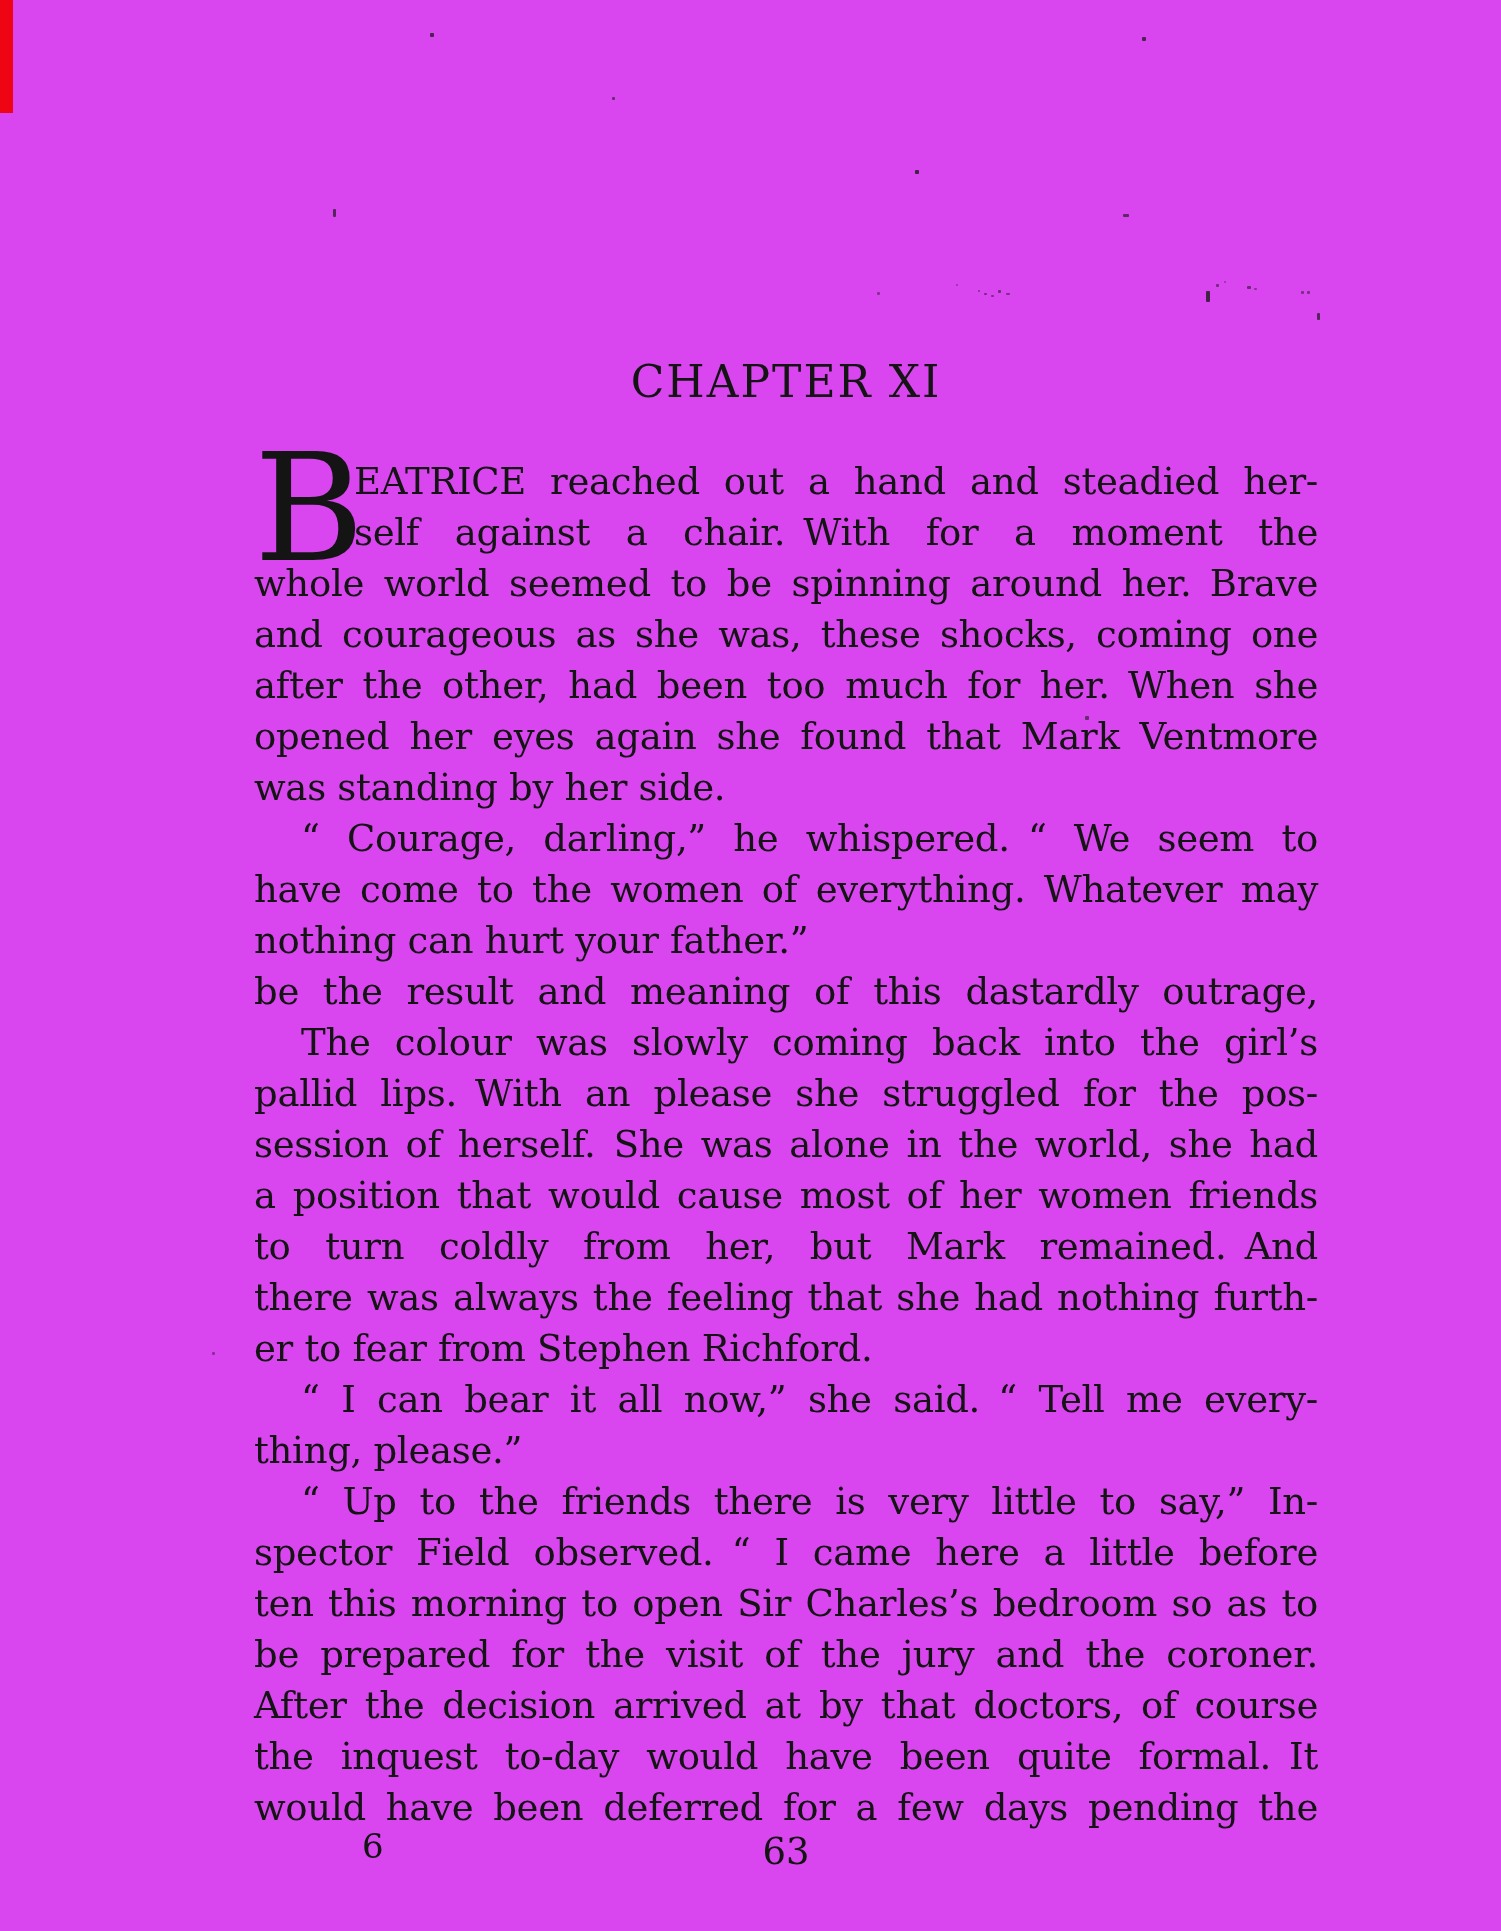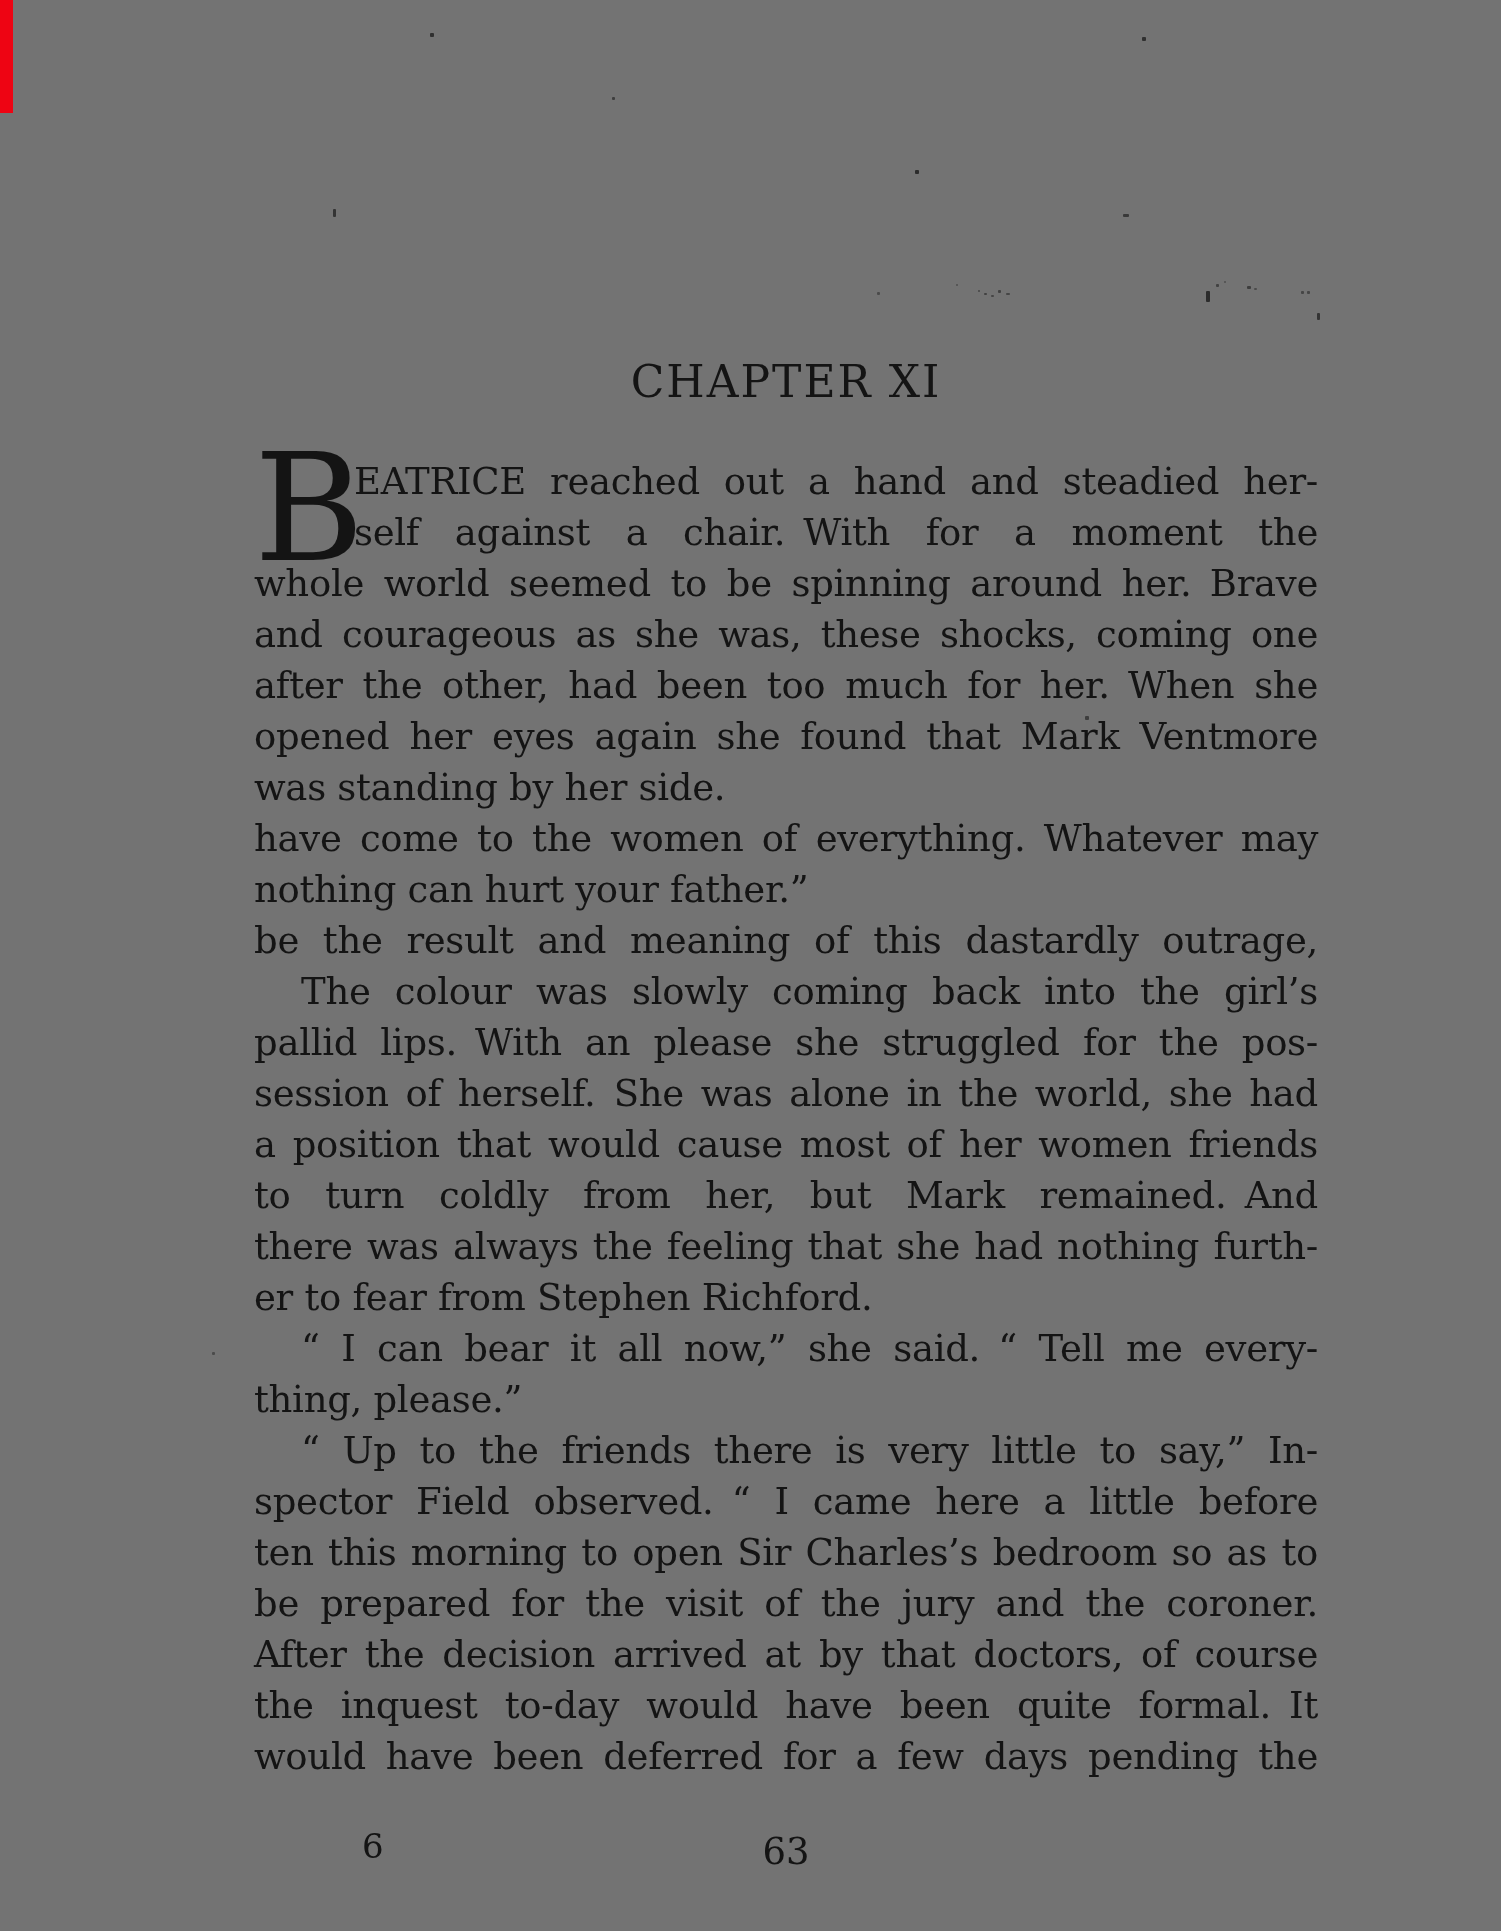--- a/index.html
+++ b/index.html
@@ -4,21 +4,21 @@
 <style>
   html, body {
     margin: 0;
     padding: 0;
     background: #ffffff;
   }
   .page {
     position: relative;
     width: 1501px;
     height: 1931px;
-    background: #737373;
+    background: #d946ef;
     overflow: hidden;
     font-family: "DejaVu Serif", "Liberation Serif", serif;
     color: #141414;
   }
   .red-strip {
     position: absolute;
     left: 0;
     top: 0;
     width: 13px;
     height: 113px;
@@ -106,20 +106,21 @@
         <span class="dropcap">B</span>
         <div class="line">EATRICE reached out a hand and steadied her-</div>
         <div class="line">self against a chair. With for a moment the</div>
         <div class="line">whole world seemed to be spinning around her. Brave</div>
         <div class="line">and courageous as she was, these shocks, coming one</div>
         <div class="line">after the other, had been too much for her. When she</div>
         <div class="line">opened her eyes again she found that Mark Ventmore</div>
         <div class="line noj">was standing by her side.</div>
       </div>
       <div class="para">
+        <div class="line first">“ Courage, darling,” he whispered. “ We seem to</div>
         <div class="line">have come to the women of everything. Whatever may</div>
         <div class="line noj">nothing can hurt your father.”</div>
         <div class="line">be the result and meaning of this dastardly outrage,</div>
       </div>
       <div class="para">
         <div class="line first">The colour was slowly coming back into the girl’s</div>
         <div class="line">pallid lips. With an please she struggled for the pos-</div>
         <div class="line">session of herself. She was alone in the world, she had</div>
         <div class="line">a position that would cause most of her women friends</div>
         <div class="line">to turn coldly from her, but Mark remained. And</div>

